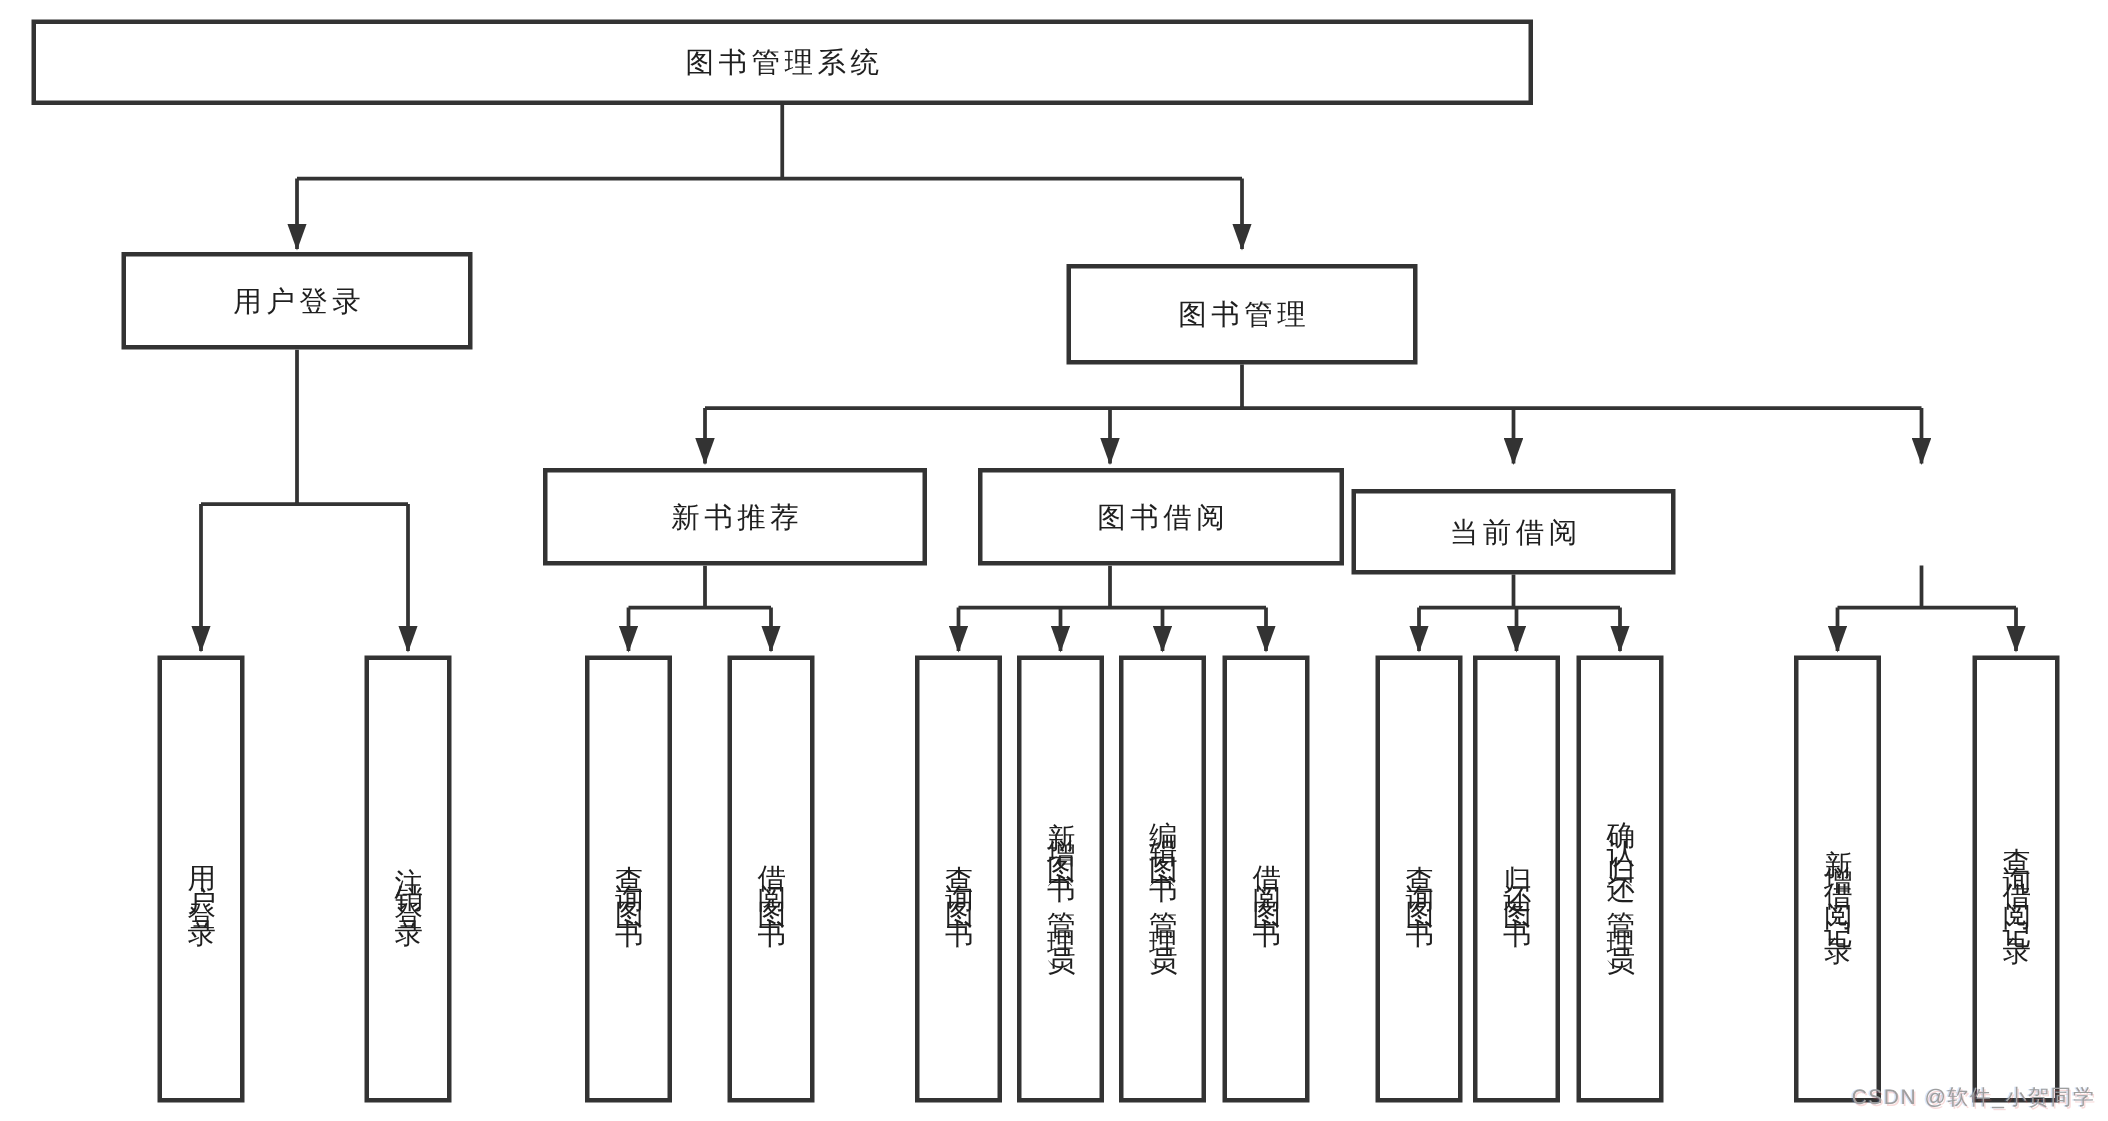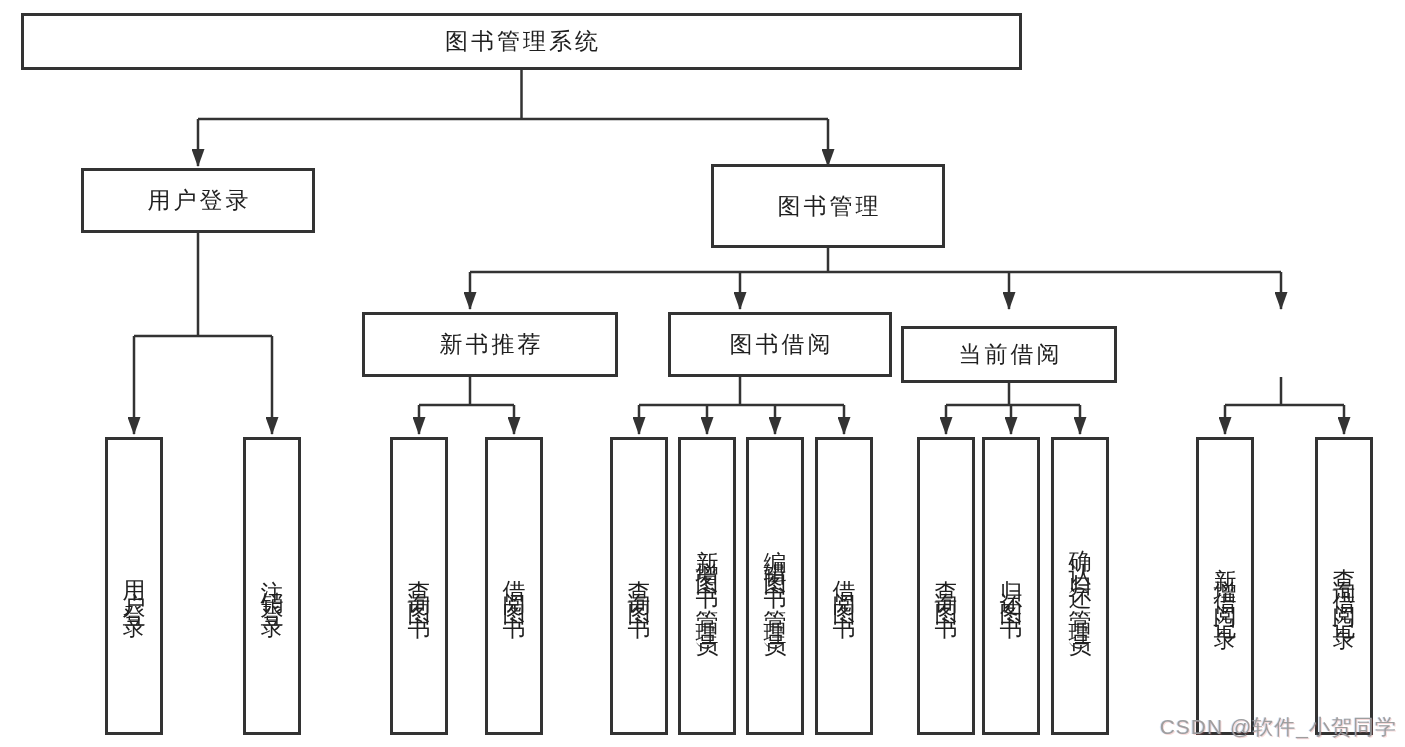--- a/index.html
+++ b/index.html
@@ -23,38 +23,38 @@
   .node {
     position: absolute;
     background: #ffffff;
     border: 3px solid var(--box-border, #333333);
     box-sizing: border-box;
     display: flex;
     align-items: center;
     justify-content: center;
   }
   .node .lbl {
-    font-size: 23px;
+    font-size: 19px;
     letter-spacing: 3px;
     white-space: nowrap;
     text-indent: 3px; 
   }
   .node.v .lbl {
     writing-mode: vertical-rl;
     text-orientation: mixed;
     letter-spacing: 12px;
     line-height: 1;
     white-space: normal;
     text-indent: 0;
   }
   .watermark {
     position: absolute;
     right: 8px;
     bottom: 6px;
-    font-size: 21px;
+    font-size: 14px;
     letter-spacing: 1px;
     color: var(--watermark, #9e9e9e);
     text-shadow: 1px 1px 0 rgba(225, 90, 90, 0.22), -1px 0 0 rgba(90, 140, 225, 0.22);
     white-space: nowrap;
   }
 </style>
 </head>
 <body>
 
 <div class="canvas">
@@ -103,28 +103,28 @@
     </g>
   </svg>
 
   <div class="node" style="left:21px;top:13px;width:1001px;height:57px">
     <span class="lbl">图书管理系统</span>
   </div>
 
   <div class="node" style="left:81px;top:168px;width:234px;height:65px">
     <span class="lbl">用户登录</span>
   </div>
-  <div class="node" style="left:711px;top:164px;width:234px;height:84px">
+  <div class="node" style="left:711px;top:176px;width:234px;height:67px">
     <span class="lbl">图书管理</span>
   </div>
 
   <div class="node" style="left:362px;top:312px;width:256px;height:65px">
     <span class="lbl">新书推荐</span>
   </div>
-  <div class="node" style="left:668px;top:312px;width:224px;height:65px">
+  <div class="node" style="left:652px;top:312px;width:244px;height:65px">
     <span class="lbl">图书借阅</span>
   </div>
   <div class="node" style="left:901px;top:326px;width:216px;height:57px">
     <span class="lbl">当前借阅</span>
   </div>
 
   <div class="node v" style="left:105px;top:437px;width:58px;height:298px">
     <span class="lbl">用户登录</span>
   </div>
   <div class="node v" style="left:243px;top:437px;width:58px;height:298px">

